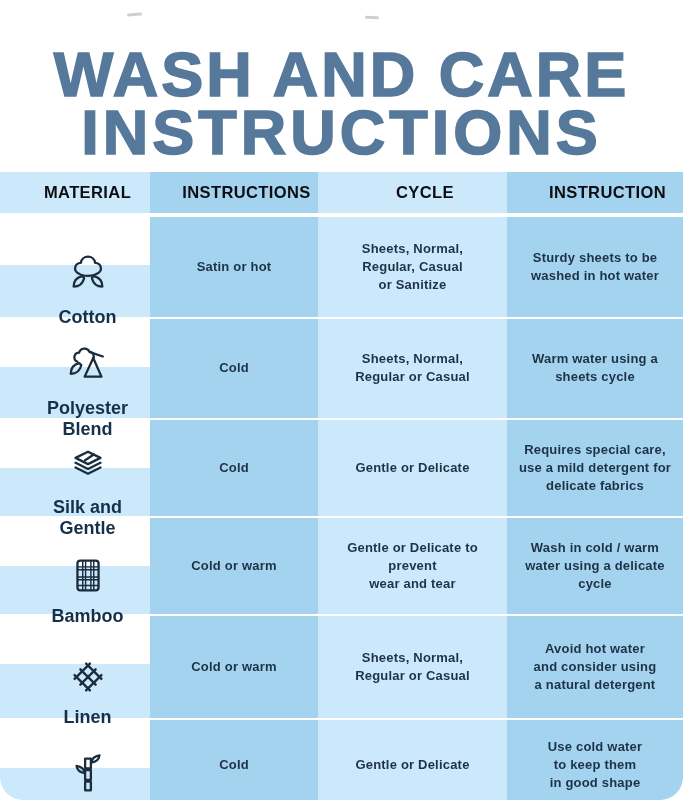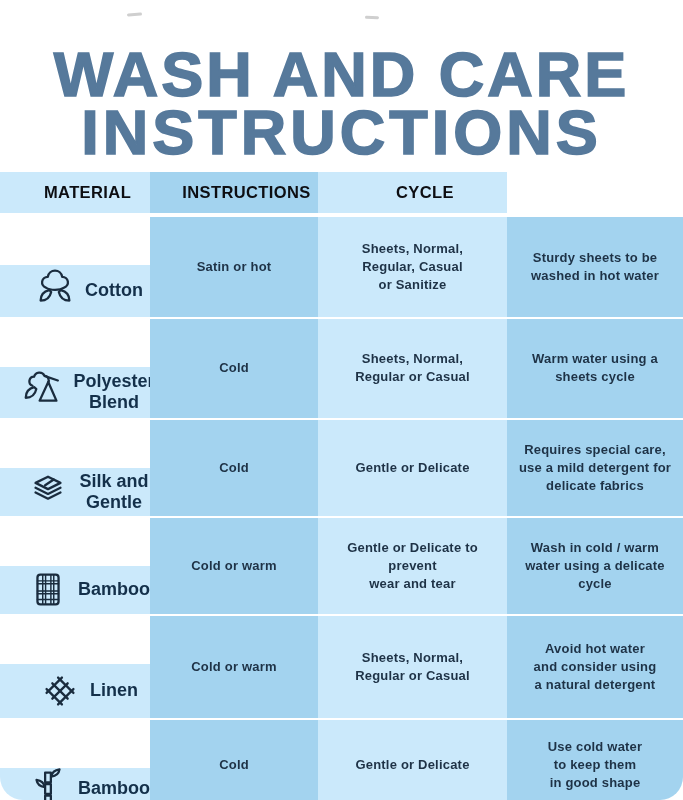--- a/index.html
+++ b/index.html
@@ -39,21 +39,21 @@
     display:flex;align-items:center;justify-content:center;
     text-align:center;
     padding-left:25px;
   }
   .light{background:#cbe9fb;}
   .dark{background:#a3d3ef;}
   .hdr-cell{
     font-size:16.5px;font-weight:800;letter-spacing:0.4px;
     color:#0d0e12;
   }
-  .mat-cell{flex-direction:row;gap:7px;margin-top:48px;}
+  .mat-cell{flex-direction:column;gap:7px;margin-top:48px;}
   .mat-label{
     font-size:18px;font-weight:800;color:#14304a;
     white-space:pre-line;line-height:1.18;
   }
   .body-text{
     font-size:13px;font-weight:700;color:#1e3246;
     letter-spacing:0.2px;line-height:1.4;
     white-space:pre-line;padding:0 5px;
   }
   .mat-icon svg{display:block;}
@@ -72,20 +72,21 @@
     <div class="title-line1">WASH AND CARE</div>
     <div class="title-line2">INSTRUCTIONS</div>
   </div>
 
   <div class="care-table">
 
     <div class="hdr-grid">
       <div class="cell light hdr-cell">MATERIAL</div>
       <div class="cell dark hdr-cell">INSTRUCTIONS</div>
       <div class="cell light hdr-cell">CYCLE</div>
+      <div class="cell dark hdr-cell">INSTRUCTION</div>
     </div>
 
     <div class="body-grid">
 
       <div class="row">
         <div class="cell light mat-cell">
           <span class="mat-icon">
             <svg width="46" height="46" viewBox="0 0 48 48">
               <path class="ic" d="M14.5 20.5a5.8 5.8 0 0 1 2-11.3 7.6 7.6 0 0 1 15 0 5.8 5.8 0 0 1 2 11.3c-2.2 1.6-5.6 2.4-9.5 2.4s-7.3-.8-9.5-2.4z"></path>
               <path class="ic" d="M20 25q-2 9-11 9 0-9 9-11z"></path>

